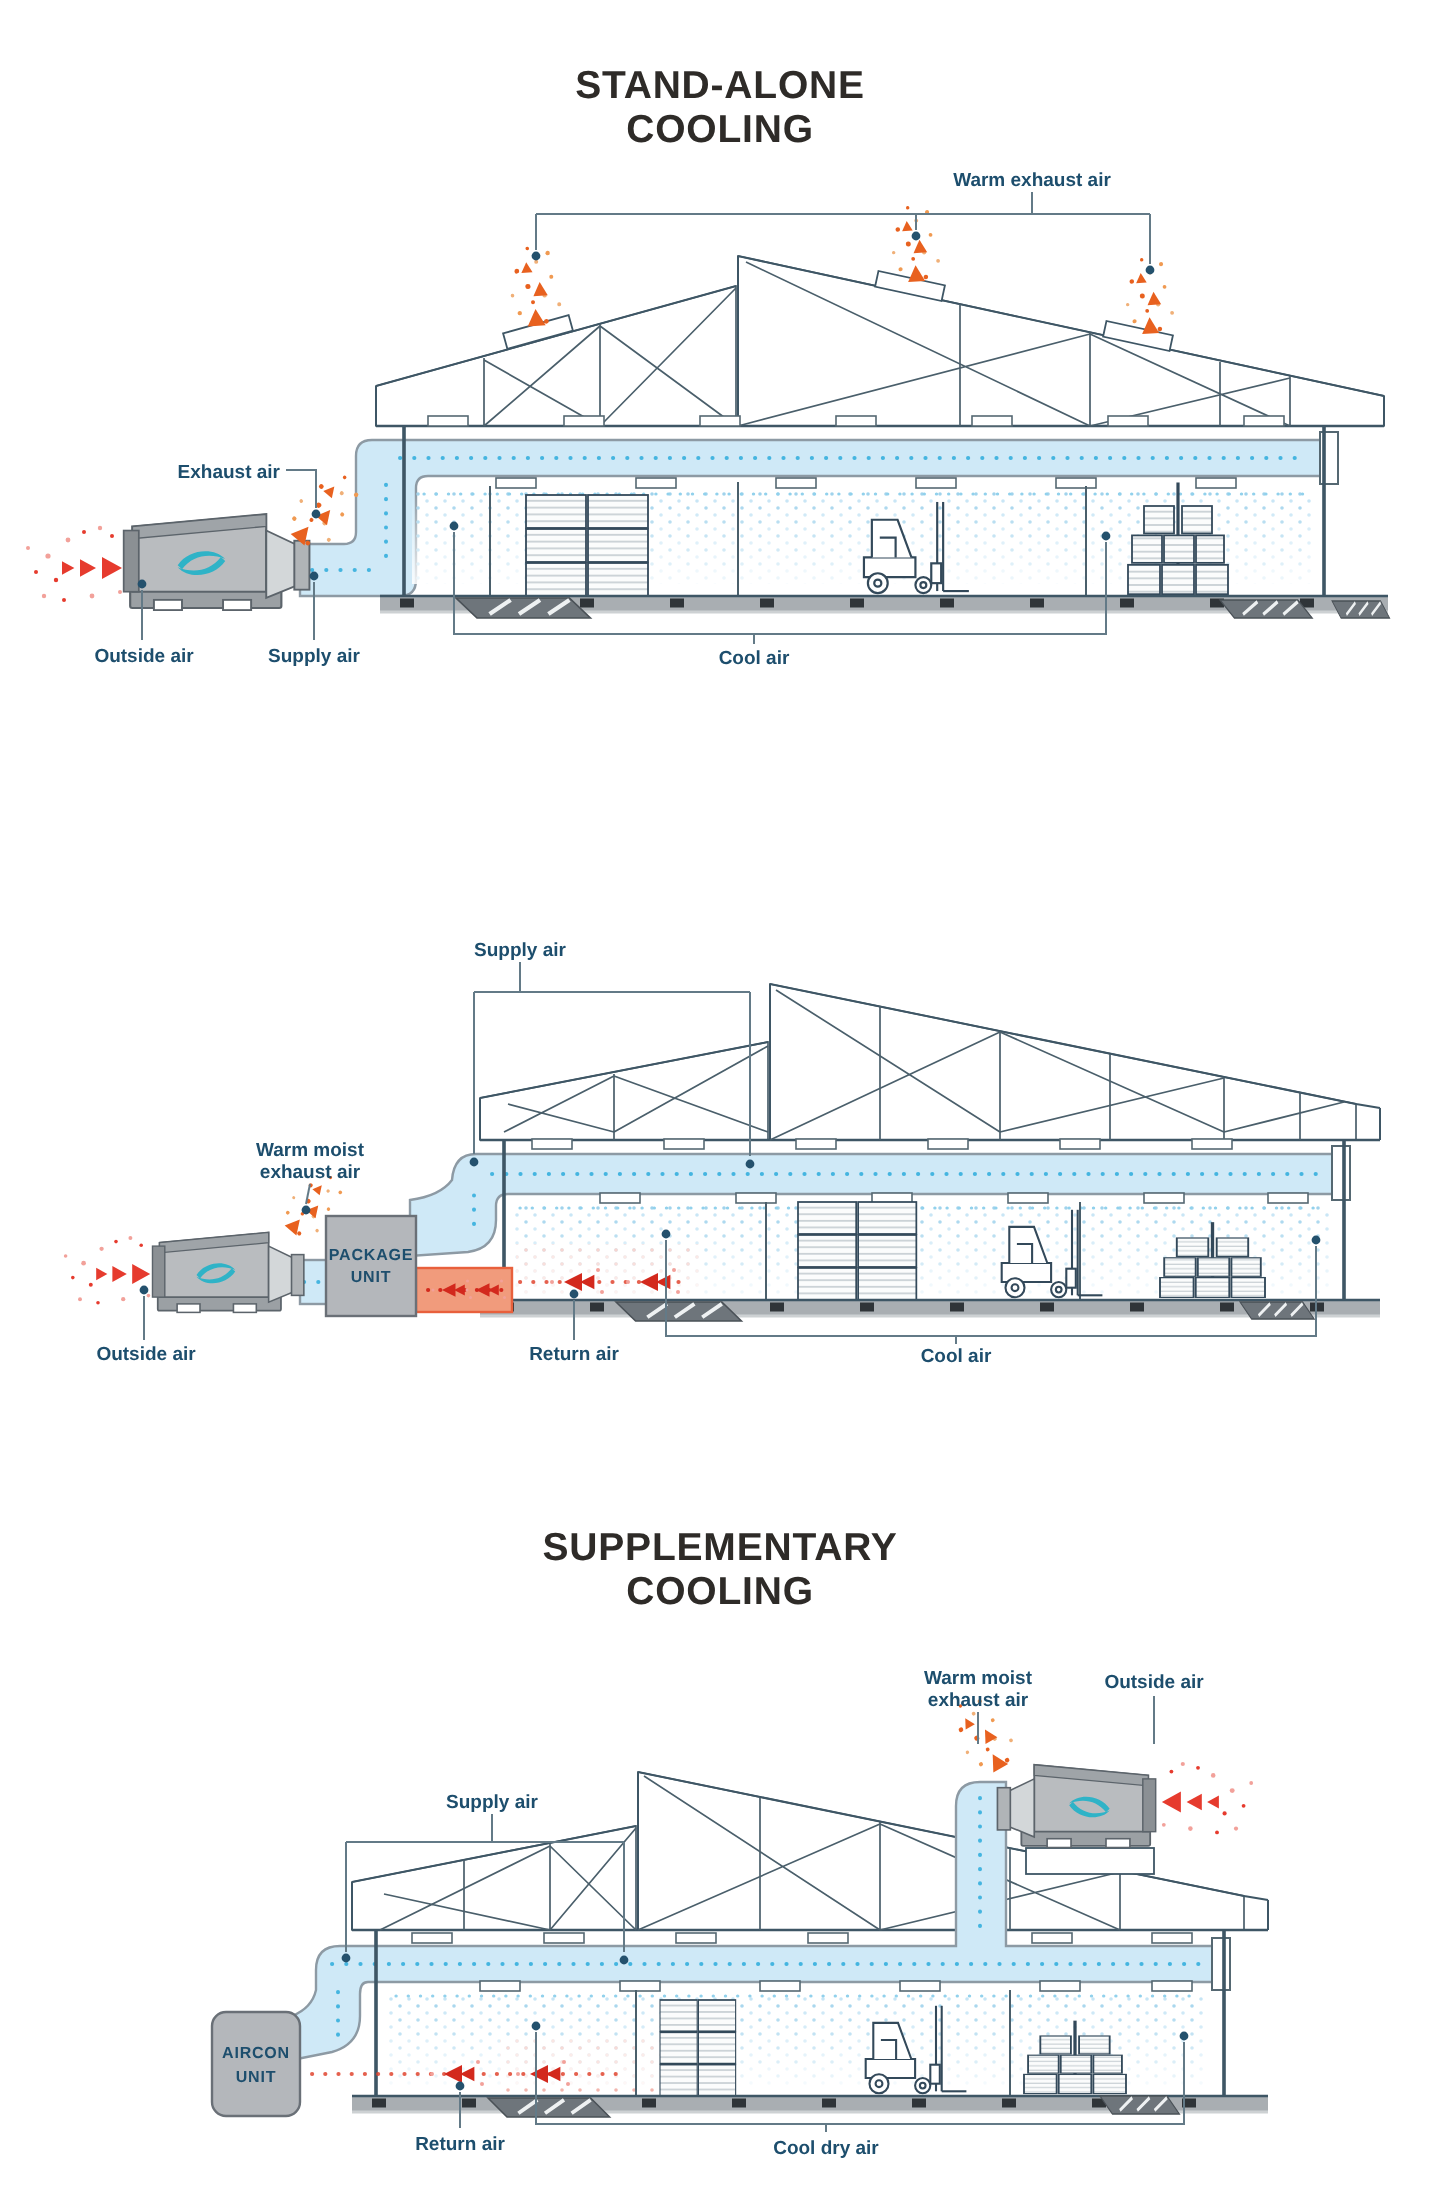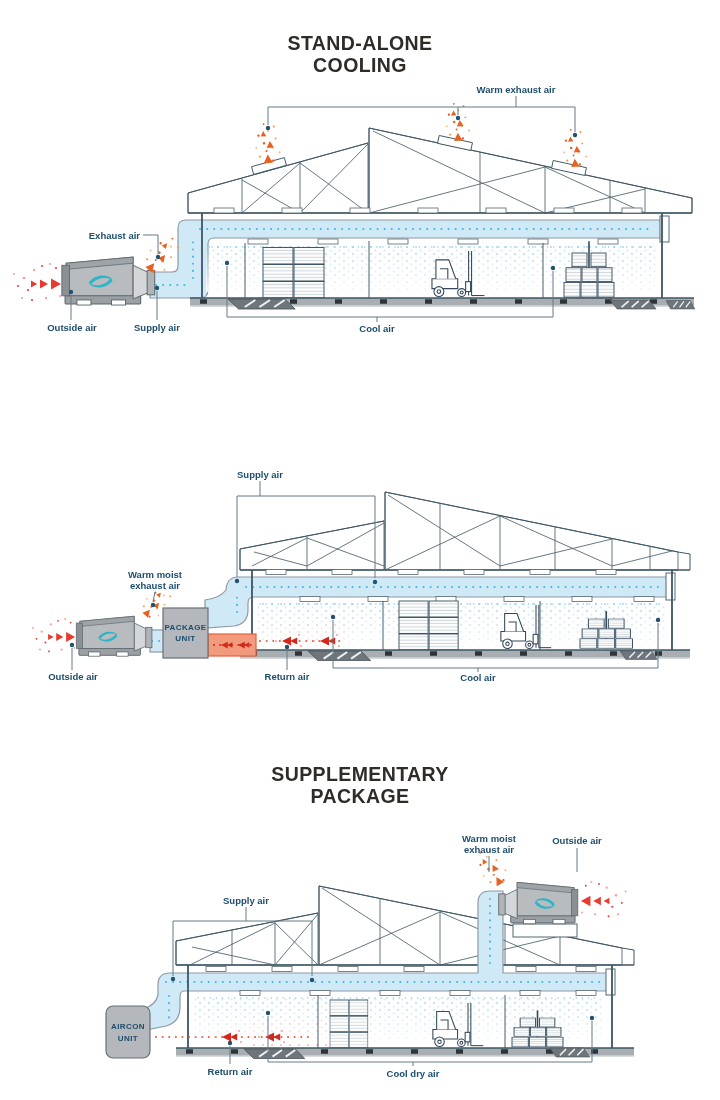--- a/index.html
+++ b/index.html
@@ -361,21 +361,21 @@
     <text x="287" y="680" class="lbl" text-anchor="middle">Return air</text>
   </g>
   <g>
     <path class="ld" d="M333,620 V668 H658 V623 M478,668 V672"></path>
     <circle cx="333" cy="617" r="2.2" class="dt"></circle>
         <circle cx="658" cy="620" r="2.2" class="dt"></circle>
     <text x="478" y="681" class="lbl" text-anchor="middle">Cool air</text>
   </g>
 </svg>
 
-<h2 class="sect-title" style="top:763px"><span>SUPPLEMENTARY PACKAGE</span></h2>
+<h2 class="sect-title" style="top:763px"><span>SUPPLEMENTARY COOLING</span></h2>
 
 <svg style="top:825px" width="720" height="265" viewBox="0 825 720 265">
   <g>
     <polygon points="176,941 318,913 318,965 176,965" fill="url(#roofhatch)" class="tr"></polygon>
     <polygon points="319,886 622,948 622,965 319,965" fill="url(#roofhatch)" class="tr"></polygon>
     <path class="bl" d="M176,941 L318,913 M319,965 V886 M319,886 L622,948 L634,950 M176,941 V965 M634,950 V965"></path>
     <path class="blc" d="M176,965 H634"></path>
     <g class="tr">
       <path d="M232,965 V930 M275,965 V922 M380,965 V899 M440,965 V911 M505,965 V924 M560,965 V935"></path>
       <path d="M190,965 L275,923 M275,965 L192,947 M275,965 L318,914 M318,965 L275,923"></path>

